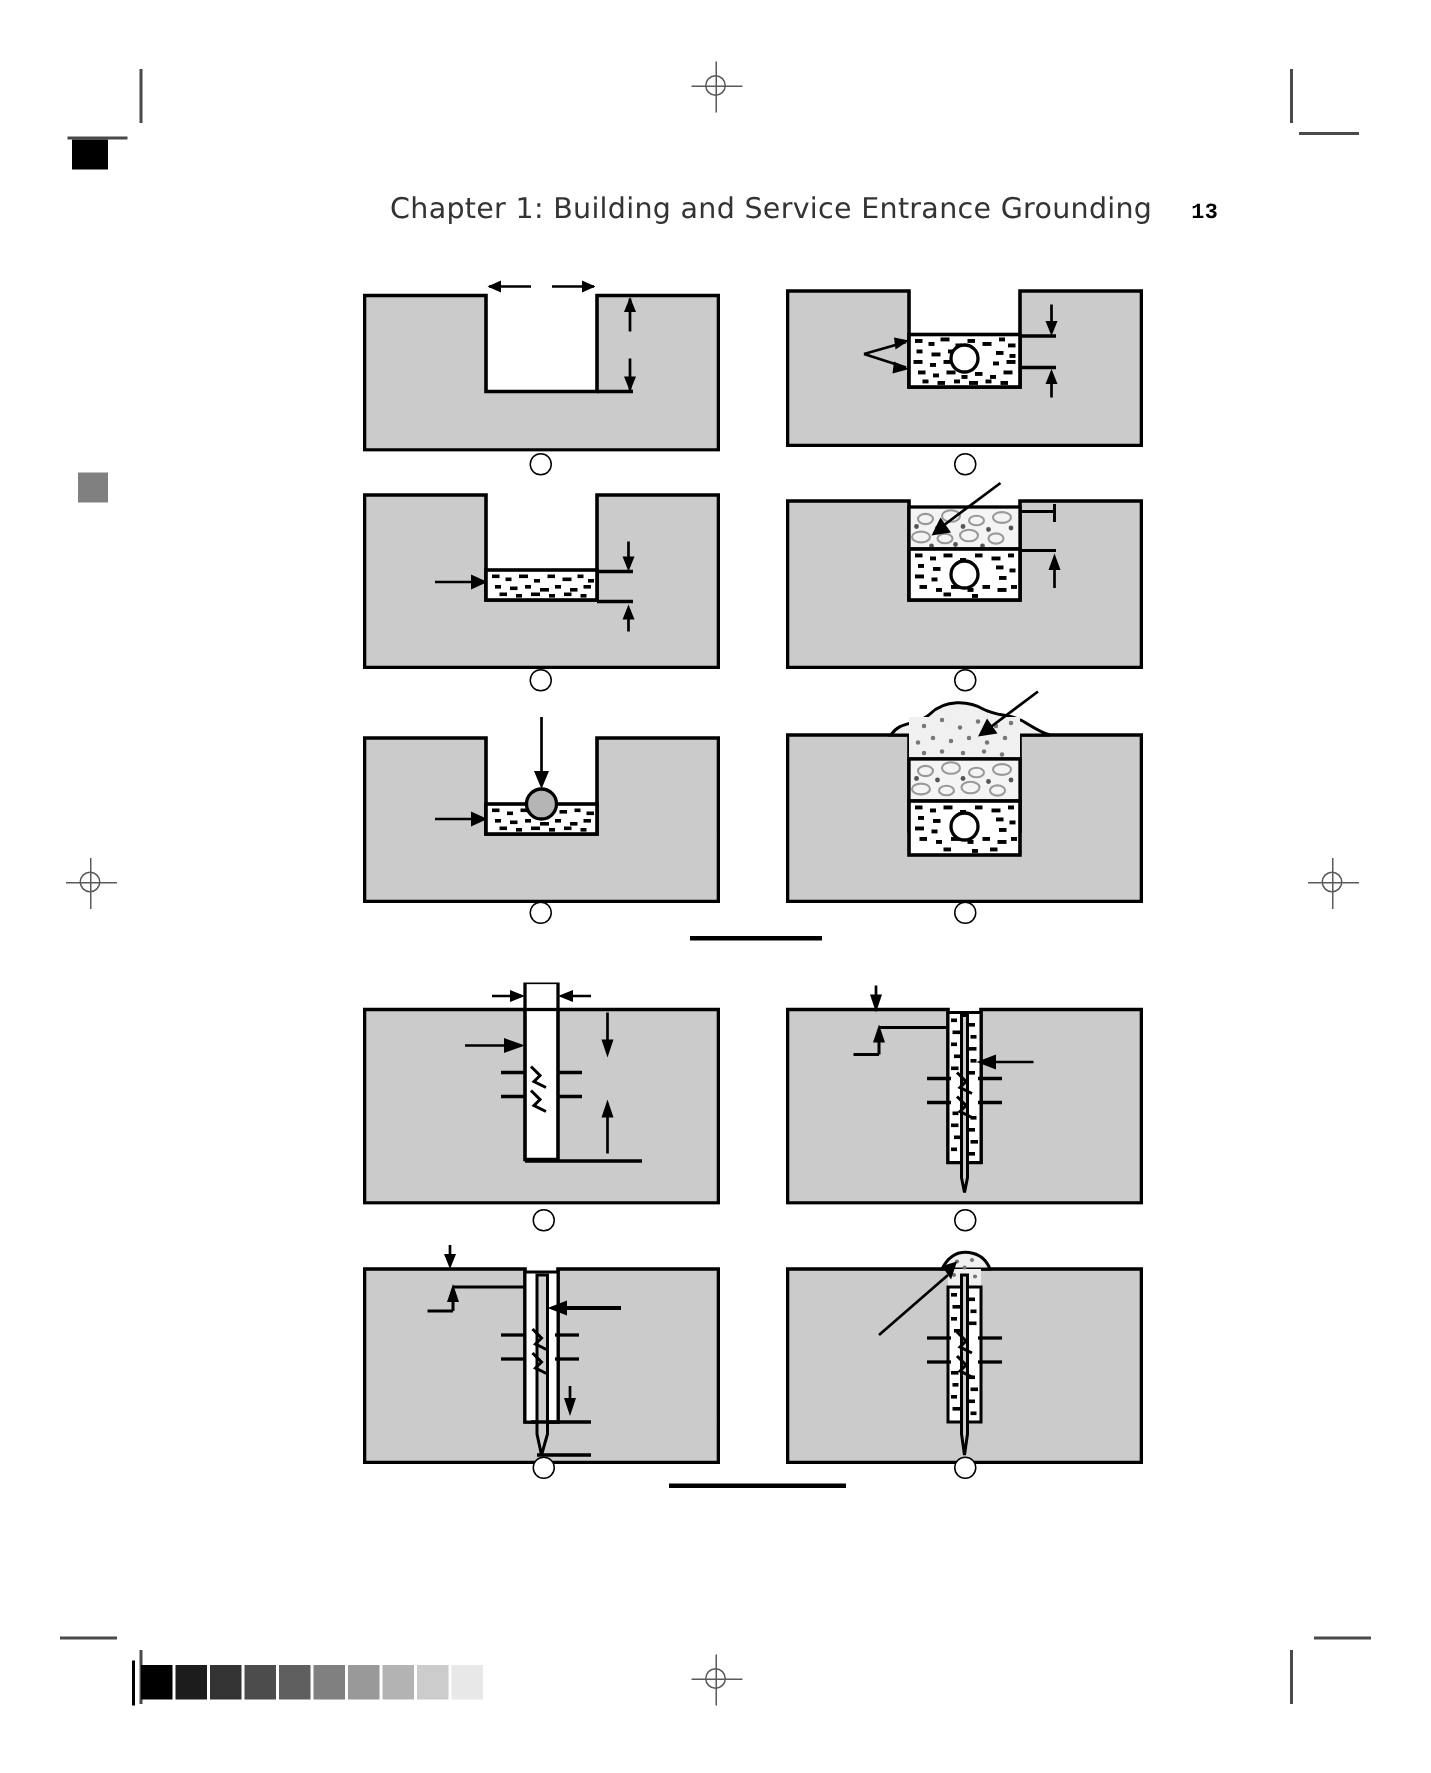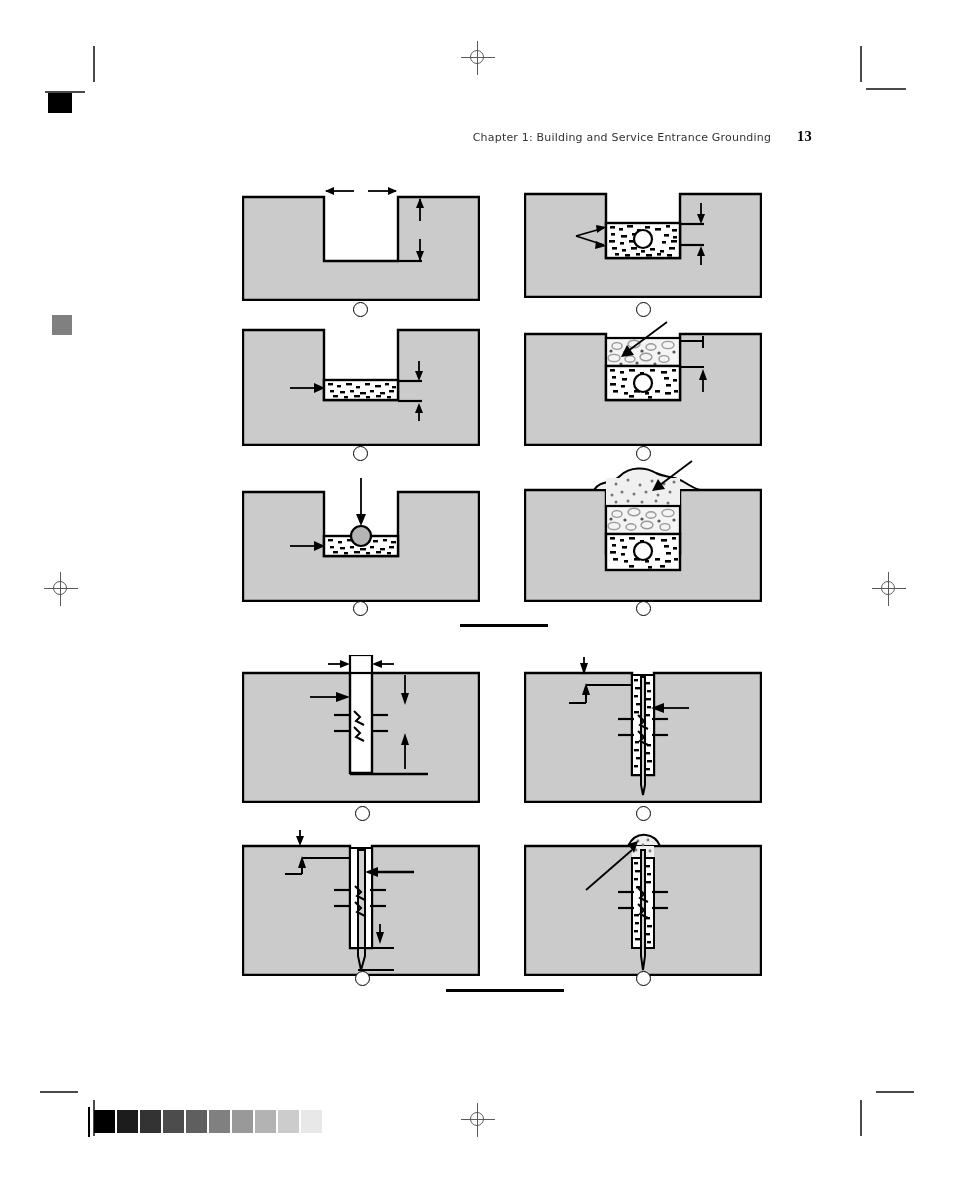--- a/index.html
+++ b/index.html
@@ -74,25 +74,25 @@
     left: 0;
     top: 128px;
     width: 812px;
     text-align: right;
     color: #3a3a3a;
     font-size: 14.5px;
     letter-spacing: .2px;
   }
   .header .chap-title {
     font-family: "DejaVu Sans", sans-serif;
-    font-size: 11px;
+    font-size: 19px;
     color: #333;
   }
   .header .pageno {
-    font-family: Liberation Serif, serif;
+    font-family: Liberation Mono, monospace;
     font-weight: bold;
     font-size: 14.5px;
     color: #000;
     margin-left: 26px;
   }
 
   
   .figure-group {
     position: absolute;
   }

